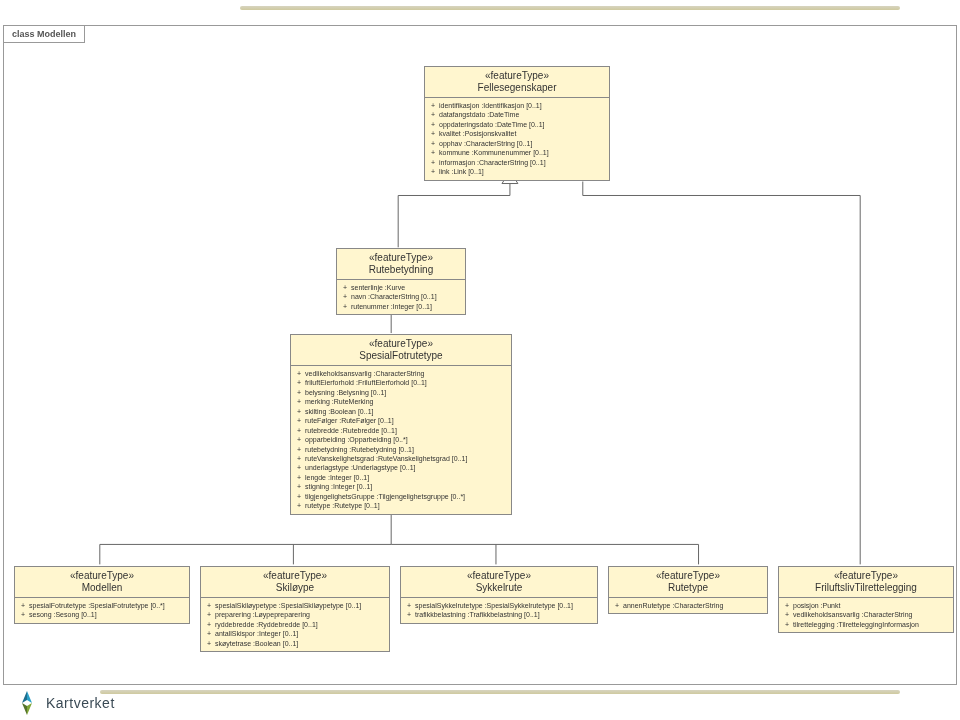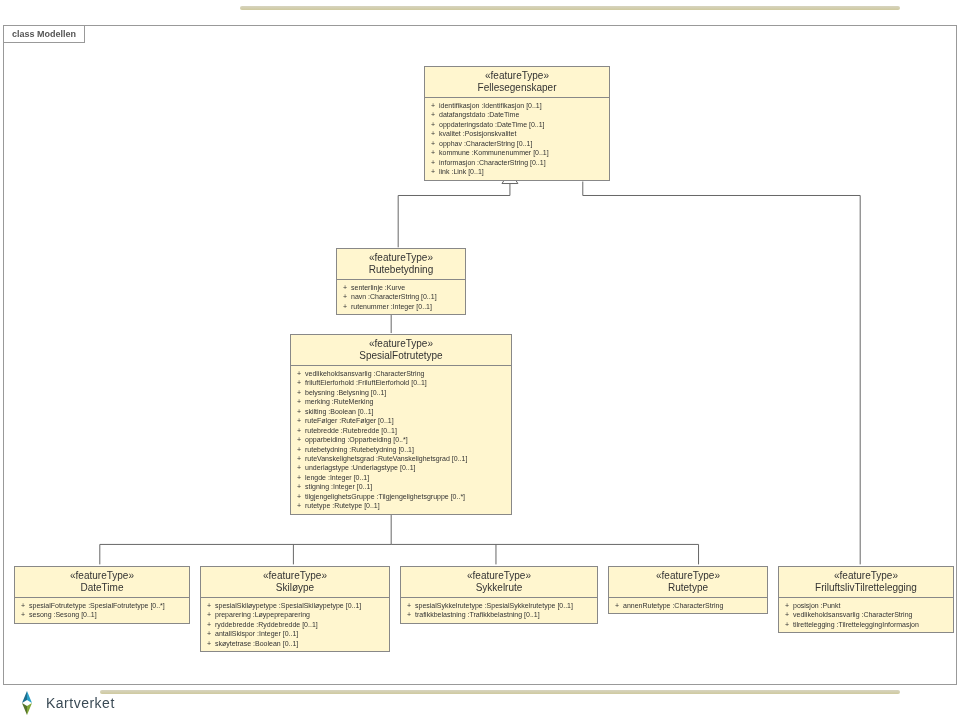--- a/index.html
+++ b/index.html
@@ -178,21 +178,21 @@
       <div class="row">+ &nbsp;<span>lengde :Integer [0..1]</span></div>
       <div class="row">+ &nbsp;<span>stigning :Integer [0..1]</span></div>
       <div class="row">+ &nbsp;<span>tilgjengelighetsGruppe :Tilgjengelighetsgruppe [0..*]</span></div>
       <div class="row">+ &nbsp;<span>rutetype :Rutetype [0..1]</span></div>
     </div>
   </div>
 
   <div class="class-box" style="left:10px; top:540px; width:176px;">
     <div class="class-head">
       <div class="stereo">«featureType»</div>
-      <div class="name">DateTime</div>
+      <div class="name">Modellen</div>
     </div>
     <div class="class-body">
       <div class="row">+ &nbsp;<span>spesialFotrutetype :SpesialFotrutetype [0..*]</span></div>
       <div class="row">+ &nbsp;<span>sesong :Sesong [0..1]</span></div>
     </div>
   </div>
 
   <div class="class-box" style="left:196px; top:540px; width:190px;">
     <div class="class-head">
       <div class="stereo">«featureType»</div>

